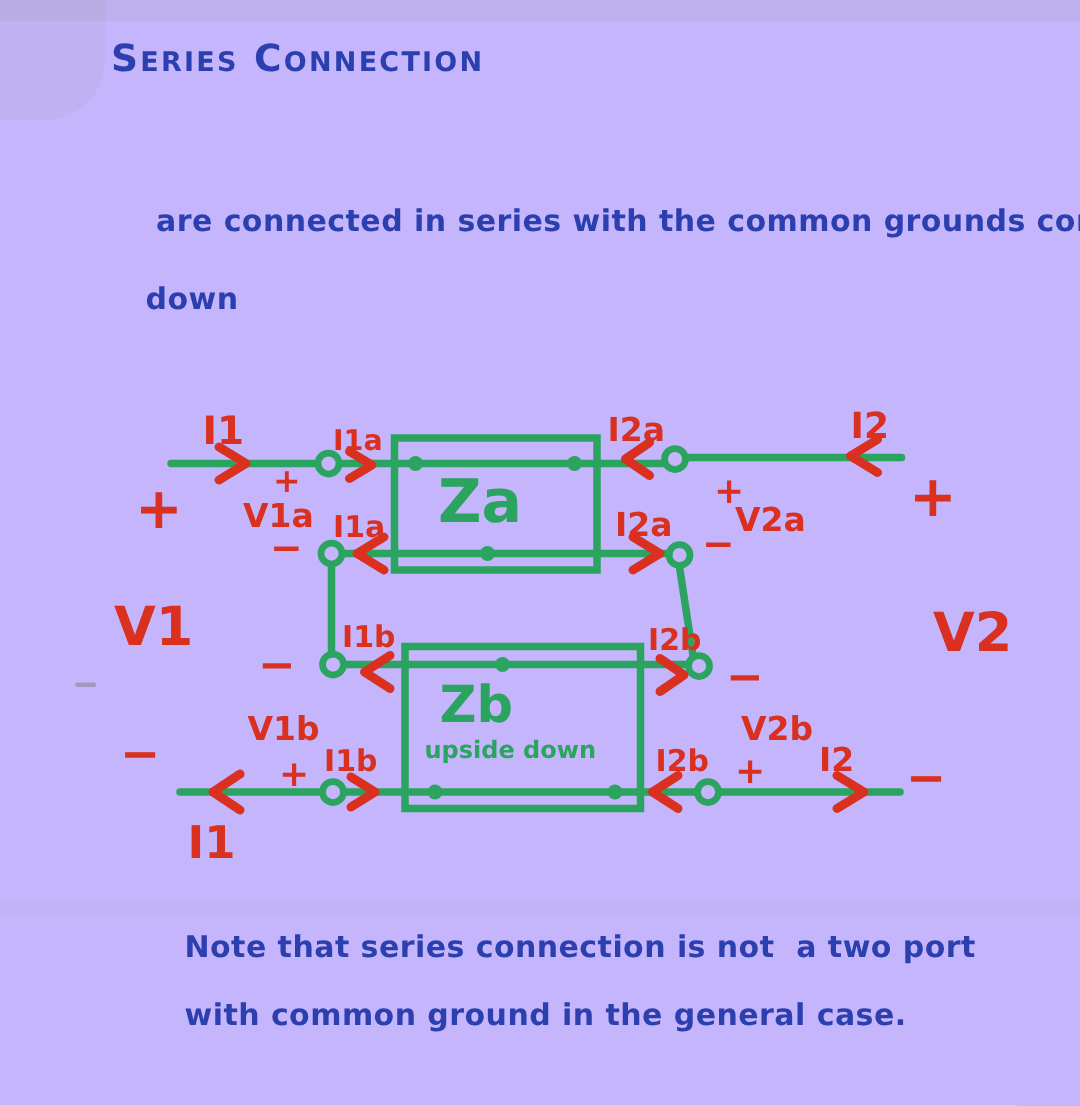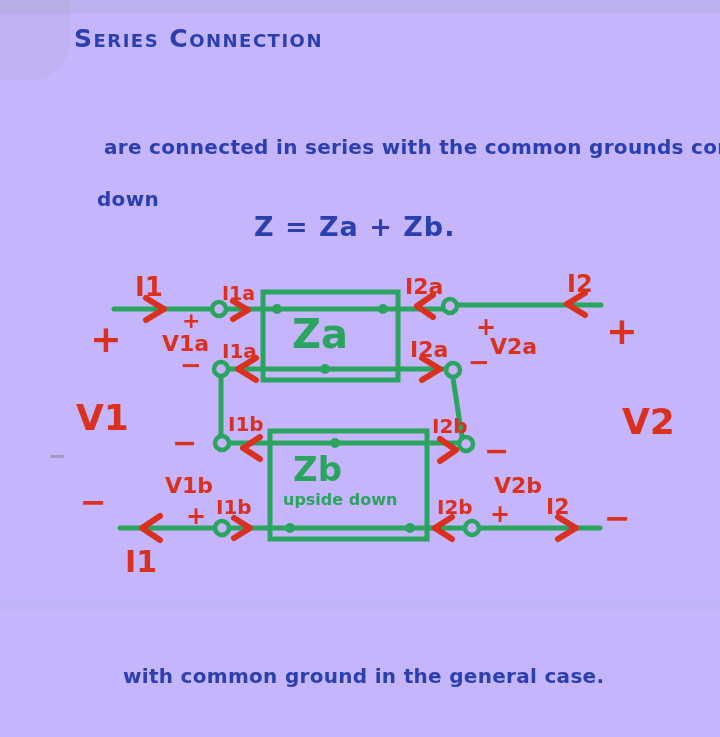--- a/index.html
+++ b/index.html
@@ -39,21 +39,21 @@
   <div class="smudge top"></div>
   <div class="smudge corner"></div>
   <div class="smudge band"></div>
   <div class="smudge pencil"></div>
 
   <div class="hand blue title">Series Connection</div>
 
 
   <div class="hand blue line2">are connected in series with the common grounds common,</div>
   <div class="hand blue line3">down</div>
-  <div class="hand blue formula">Z = Za + Zb.</div>
+  <div class="hand blue note1">Note that series connection is not  a two port</div>
   <div class="hand blue note2">with common ground in the general case.</div>
 
   <svg id="diagram" width="720" height="737" viewBox="0 0 720 737">
 
     <g stroke="#2aa45f" stroke-width="5" fill="none" stroke-linecap="round">
       <path d="M114 309 H211"></path>
       <circle cx="219" cy="309" r="7" stroke-width="4.5"></circle>
       <path d="M227 309 H443"></path>
       <circle cx="450" cy="306" r="7" stroke-width="4.5"></circle>
       <path d="M458 305 H601"></path>

